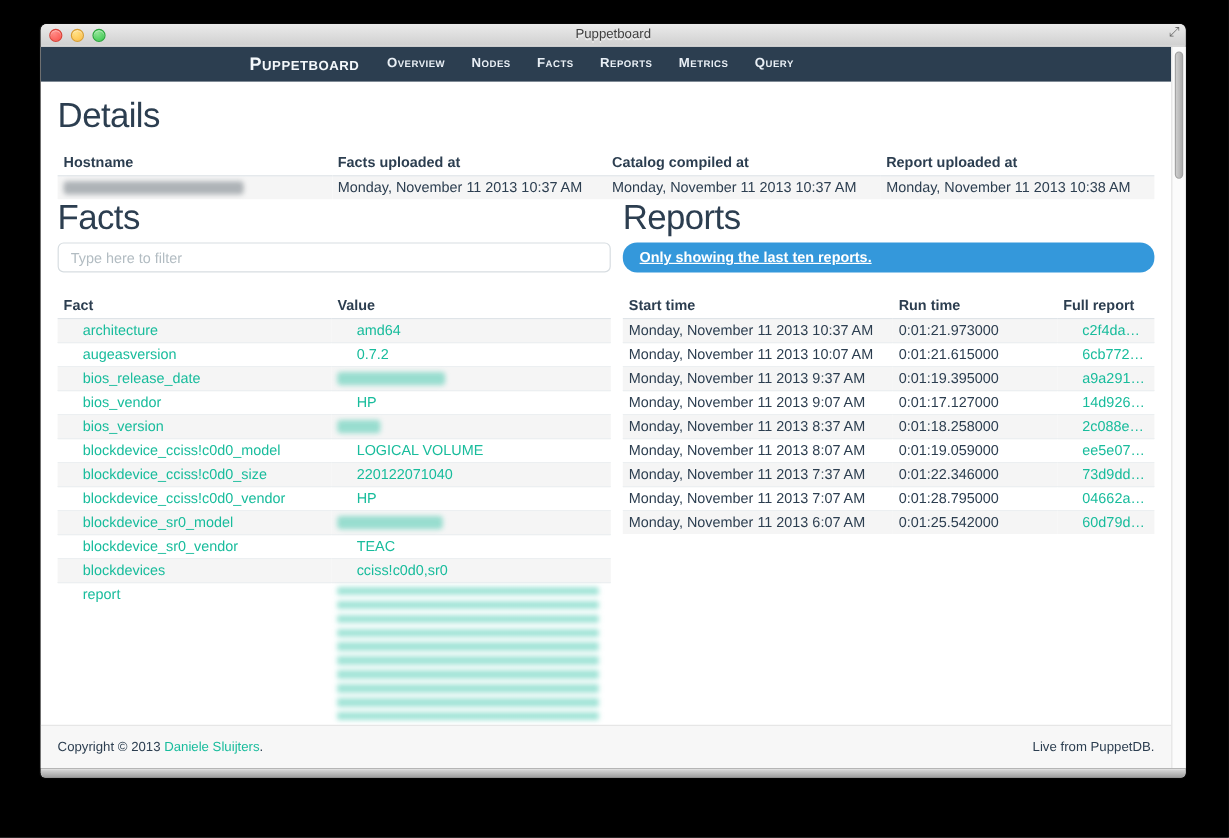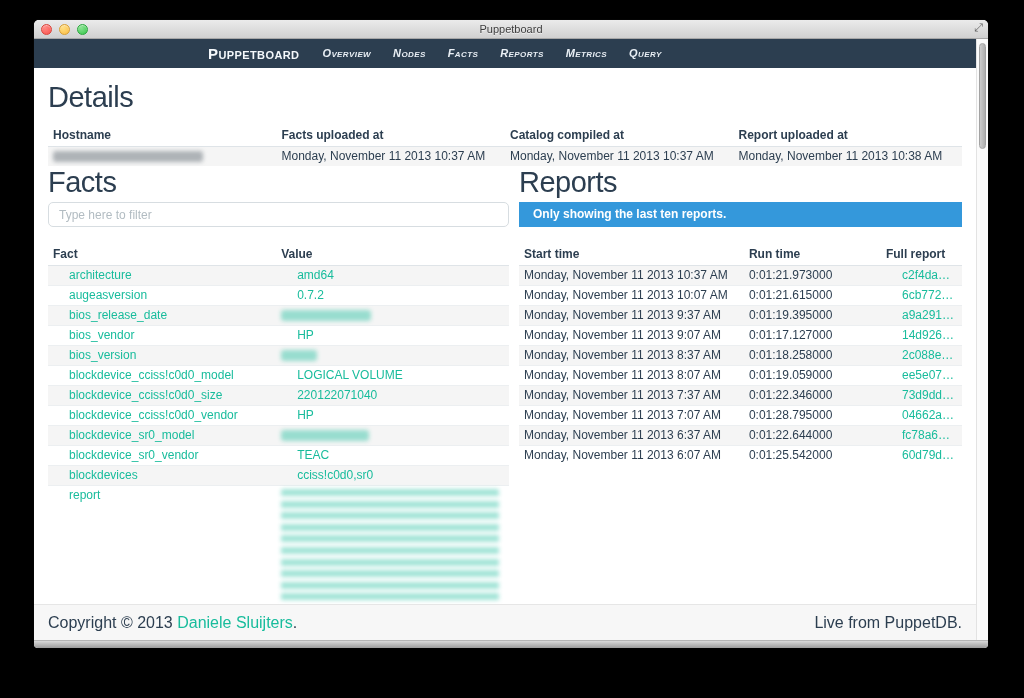--- a/index.html
+++ b/index.html
@@ -28,21 +28,21 @@
   .viewport { position: relative; height: 601px; background: #fff; overflow: hidden; }
   .page { margin-right: 12px; height: 100%; }
 
   
   .navbar { height: 29px; background: var(--navy, #2c3e50); display: flex; align-items: center; }
   .brand { margin-left: 174px; color: #f4f8fb; font-size: 15px; font-weight: 700;
            font-variant: small-caps; letter-spacing: 0.4px; text-decoration: none; cursor: pointer; }
   .nav-items { list-style: none; display: flex; margin-left: 12px; }
   .nav-items a { display: block; padding: 0 11px; color: #e9eff5; font-size: 11px; font-weight: 700;
                  font-variant: small-caps; letter-spacing: 0.4px; text-decoration: none;
-                 line-height: 29px; cursor: pointer; font-style: italic; }
+                 line-height: 29px; cursor: pointer; }
 
   
   .content { height: 536px; padding: 0 14px; overflow: hidden; }
   h1 { color: var(--navy, #2c3e50); font-size: 29px; font-weight: 400; letter-spacing: -0.5px; }
   .details-h1 { margin: 13px 0 10px 0; }
 
   table.tbl { width: 100%; border-collapse: collapse; font-size: 12px; color: #2c3e50; }
   table.tbl th { text-align: left; font-weight: 700; padding: 4px 8px 4px 5px;
                  border-bottom: 1px solid #dfe4e8; font-size: 12px; }
   table.tbl td { padding: 3px 8px 3px 5px; border-top: 1px solid #eceff1; line-height: 13px;
@@ -54,22 +54,22 @@
 
   .cols { display: flex; }
   .col-facts { width: 461px; margin-right: 10px; flex: none; }
   .col-reports { flex: 1; }
 
   .filter-input { width: 100%; height: 25px; margin-top: 3px; border: 1px solid #d7dde1;
                   border-radius: 5px; padding: 0 10px; font-size: 12px; color: #14532d;
                   font-family: "Liberation Sans", sans-serif; outline: none; }
   .filter-input::placeholder { color: #b2bcc2; }
 
-  .alert-info { height: 25px; margin-top: 3px; background: var(--info, #3498db); border-radius: 0;
-                color: #fff; font-size: 12px; font-weight: 700; line-height: 25px; padding: 0 14px; }
+  .alert-info { height: 25px; margin-top: 3px; background: var(--info, #3498db); border-radius: 12px;
+                color: #fff; font-size: 12px; font-weight: 700; line-height: 25px; padding: 0 14px; text-decoration: underline; }
 
   .facts-tbl, .reports-tbl { margin-top: 16px; }
   .facts-tbl td:first-child, .facts-tbl th:first-child { width: 49.5%; }
   .reports-tbl th:nth-child(1), .reports-tbl td:nth-child(1) { width: 51%; }
   .reports-tbl th:nth-child(2), .reports-tbl td:nth-child(2) { width: 31%; }
 
   a.link { color: var(--teal, #18bc9c); text-decoration: none; cursor: pointer; margin-left: 16px; }
 
   
   .blur-pill { display: inline-block; height: 11px; border-radius: 3px;
@@ -77,21 +77,21 @@
   .host-blur { background: rgba(96,106,116,0.48); width: 150px; height: 11px; }
   .blur-block { width: 218px; height: 112px; border-radius: 2px; filter: blur(2px);
                 background: repeating-linear-gradient(
                    to bottom,
                    rgba(24,188,156,0.40) 0px, rgba(24,188,156,0.40) 7px,
                    rgba(24,188,156,0.0) 7px, rgba(24,188,156,0.0) 11.6px); }
 
   
   .footer { height: 36px; background: #f7f7f7; border-top: 1px solid #e6e6e6;
             display: flex; justify-content: space-between; align-items: center;
-            padding: 0 14px; font-size: 16px; color: #2c3e50; }
+            padding: 0 14px; font-size: 11px; color: #2c3e50; }
   .footer a { color: var(--teal, #18bc9c); text-decoration: none; cursor: pointer; }
 
   
   .scrollbar { position: absolute; top: 0; right: 0; bottom: 0; width: 12px;
                background: #fbfbfb; border-left: 1px solid #e3e3e3; }
   .scroll-thumb { position: absolute; top: 4px; left: 2px; width: 7px; height: 106px;
                   border-radius: 4px; border: 1px solid #a3a3a3;
                   background: linear-gradient(to right, #cdcdcd, #aeaeae); }
 
   
@@ -274,25 +274,20 @@
                     <td>Monday, November 11 2013 7:37 AM</td>
                     <td>0:01:22.346000</td>
                     <td><a class="link">73d9dd…</a></td>
                   </tr>
                   <tr>
                     <td>Monday, November 11 2013 7:07 AM</td>
                     <td>0:01:28.795000</td>
                     <td><a class="link">04662a…</a></td>
                   </tr>
                   <tr>
-                    <td>Monday, November 11 2013 6:37 AM</td>
-                    <td>0:01:22.644000</td>
-                    <td><a class="link">fc78a6…</a></td>
-                  </tr>
-                  <tr>
                     <td>Monday, November 11 2013 6:07 AM</td>
                     <td>0:01:25.542000</td>
                     <td><a class="link">60d79d…</a></td>
                   </tr>
                 </tbody>
             </table>
           </div>
         </div>
 
       </div>

